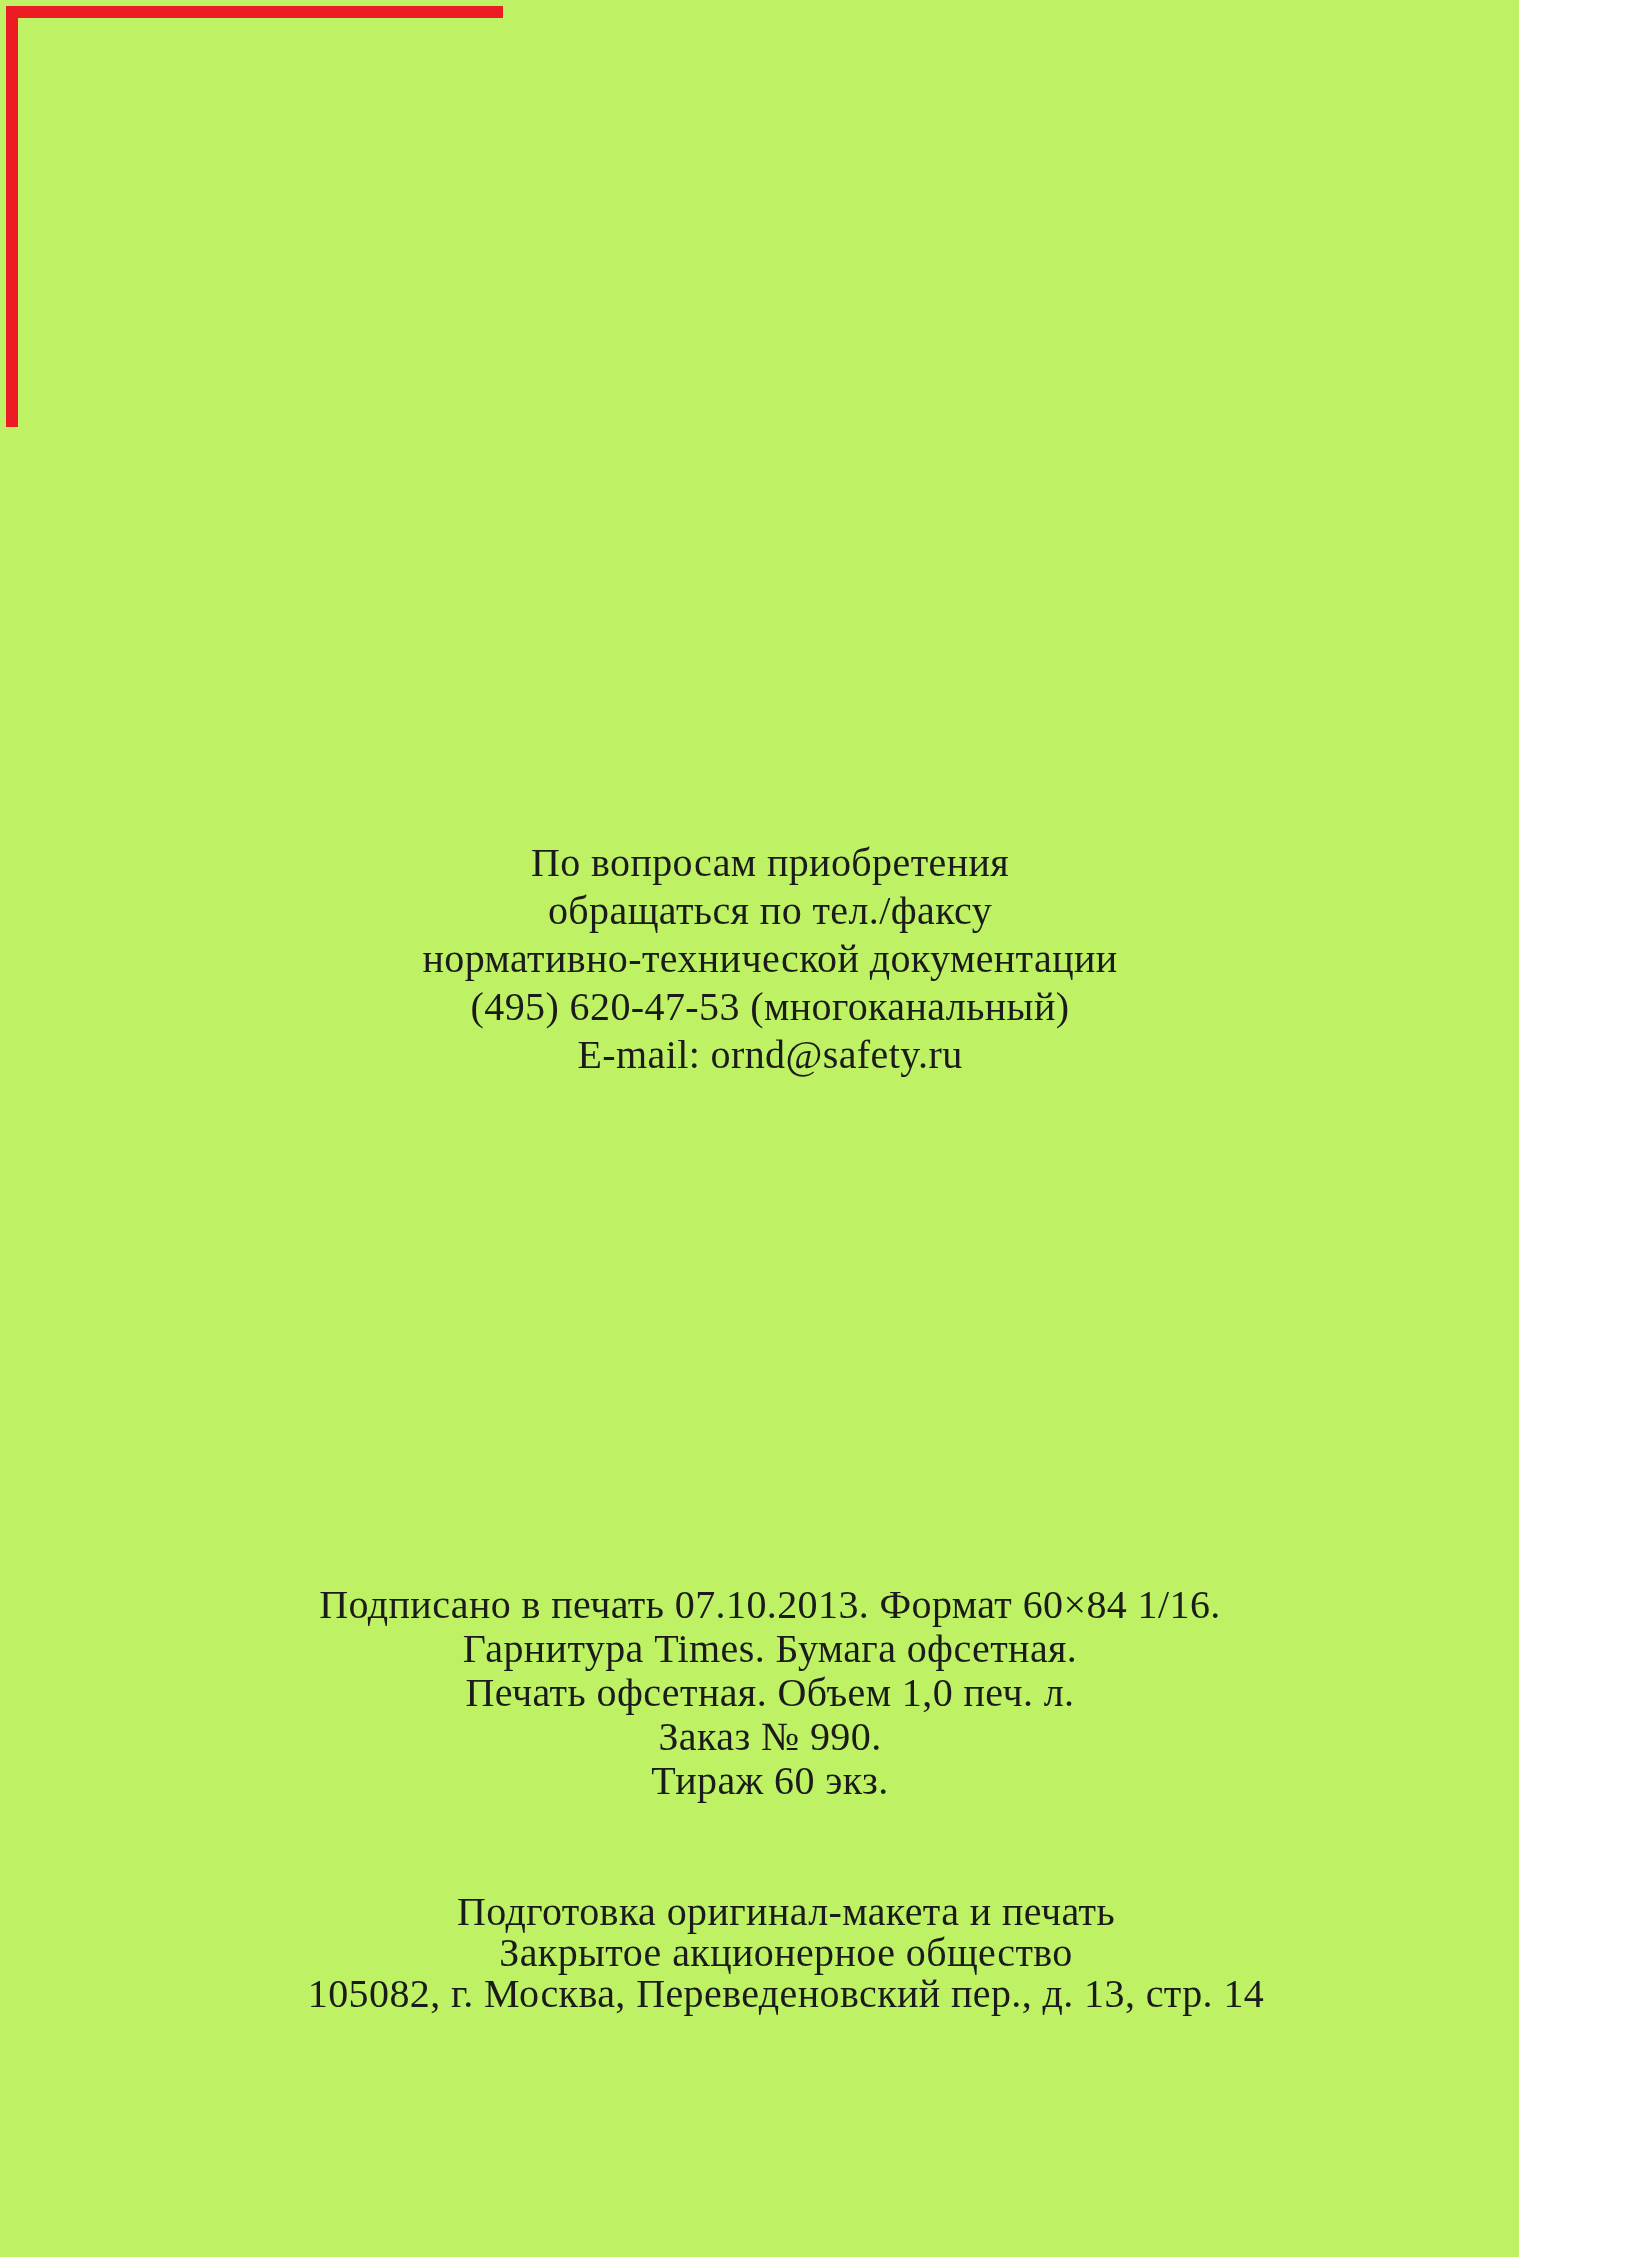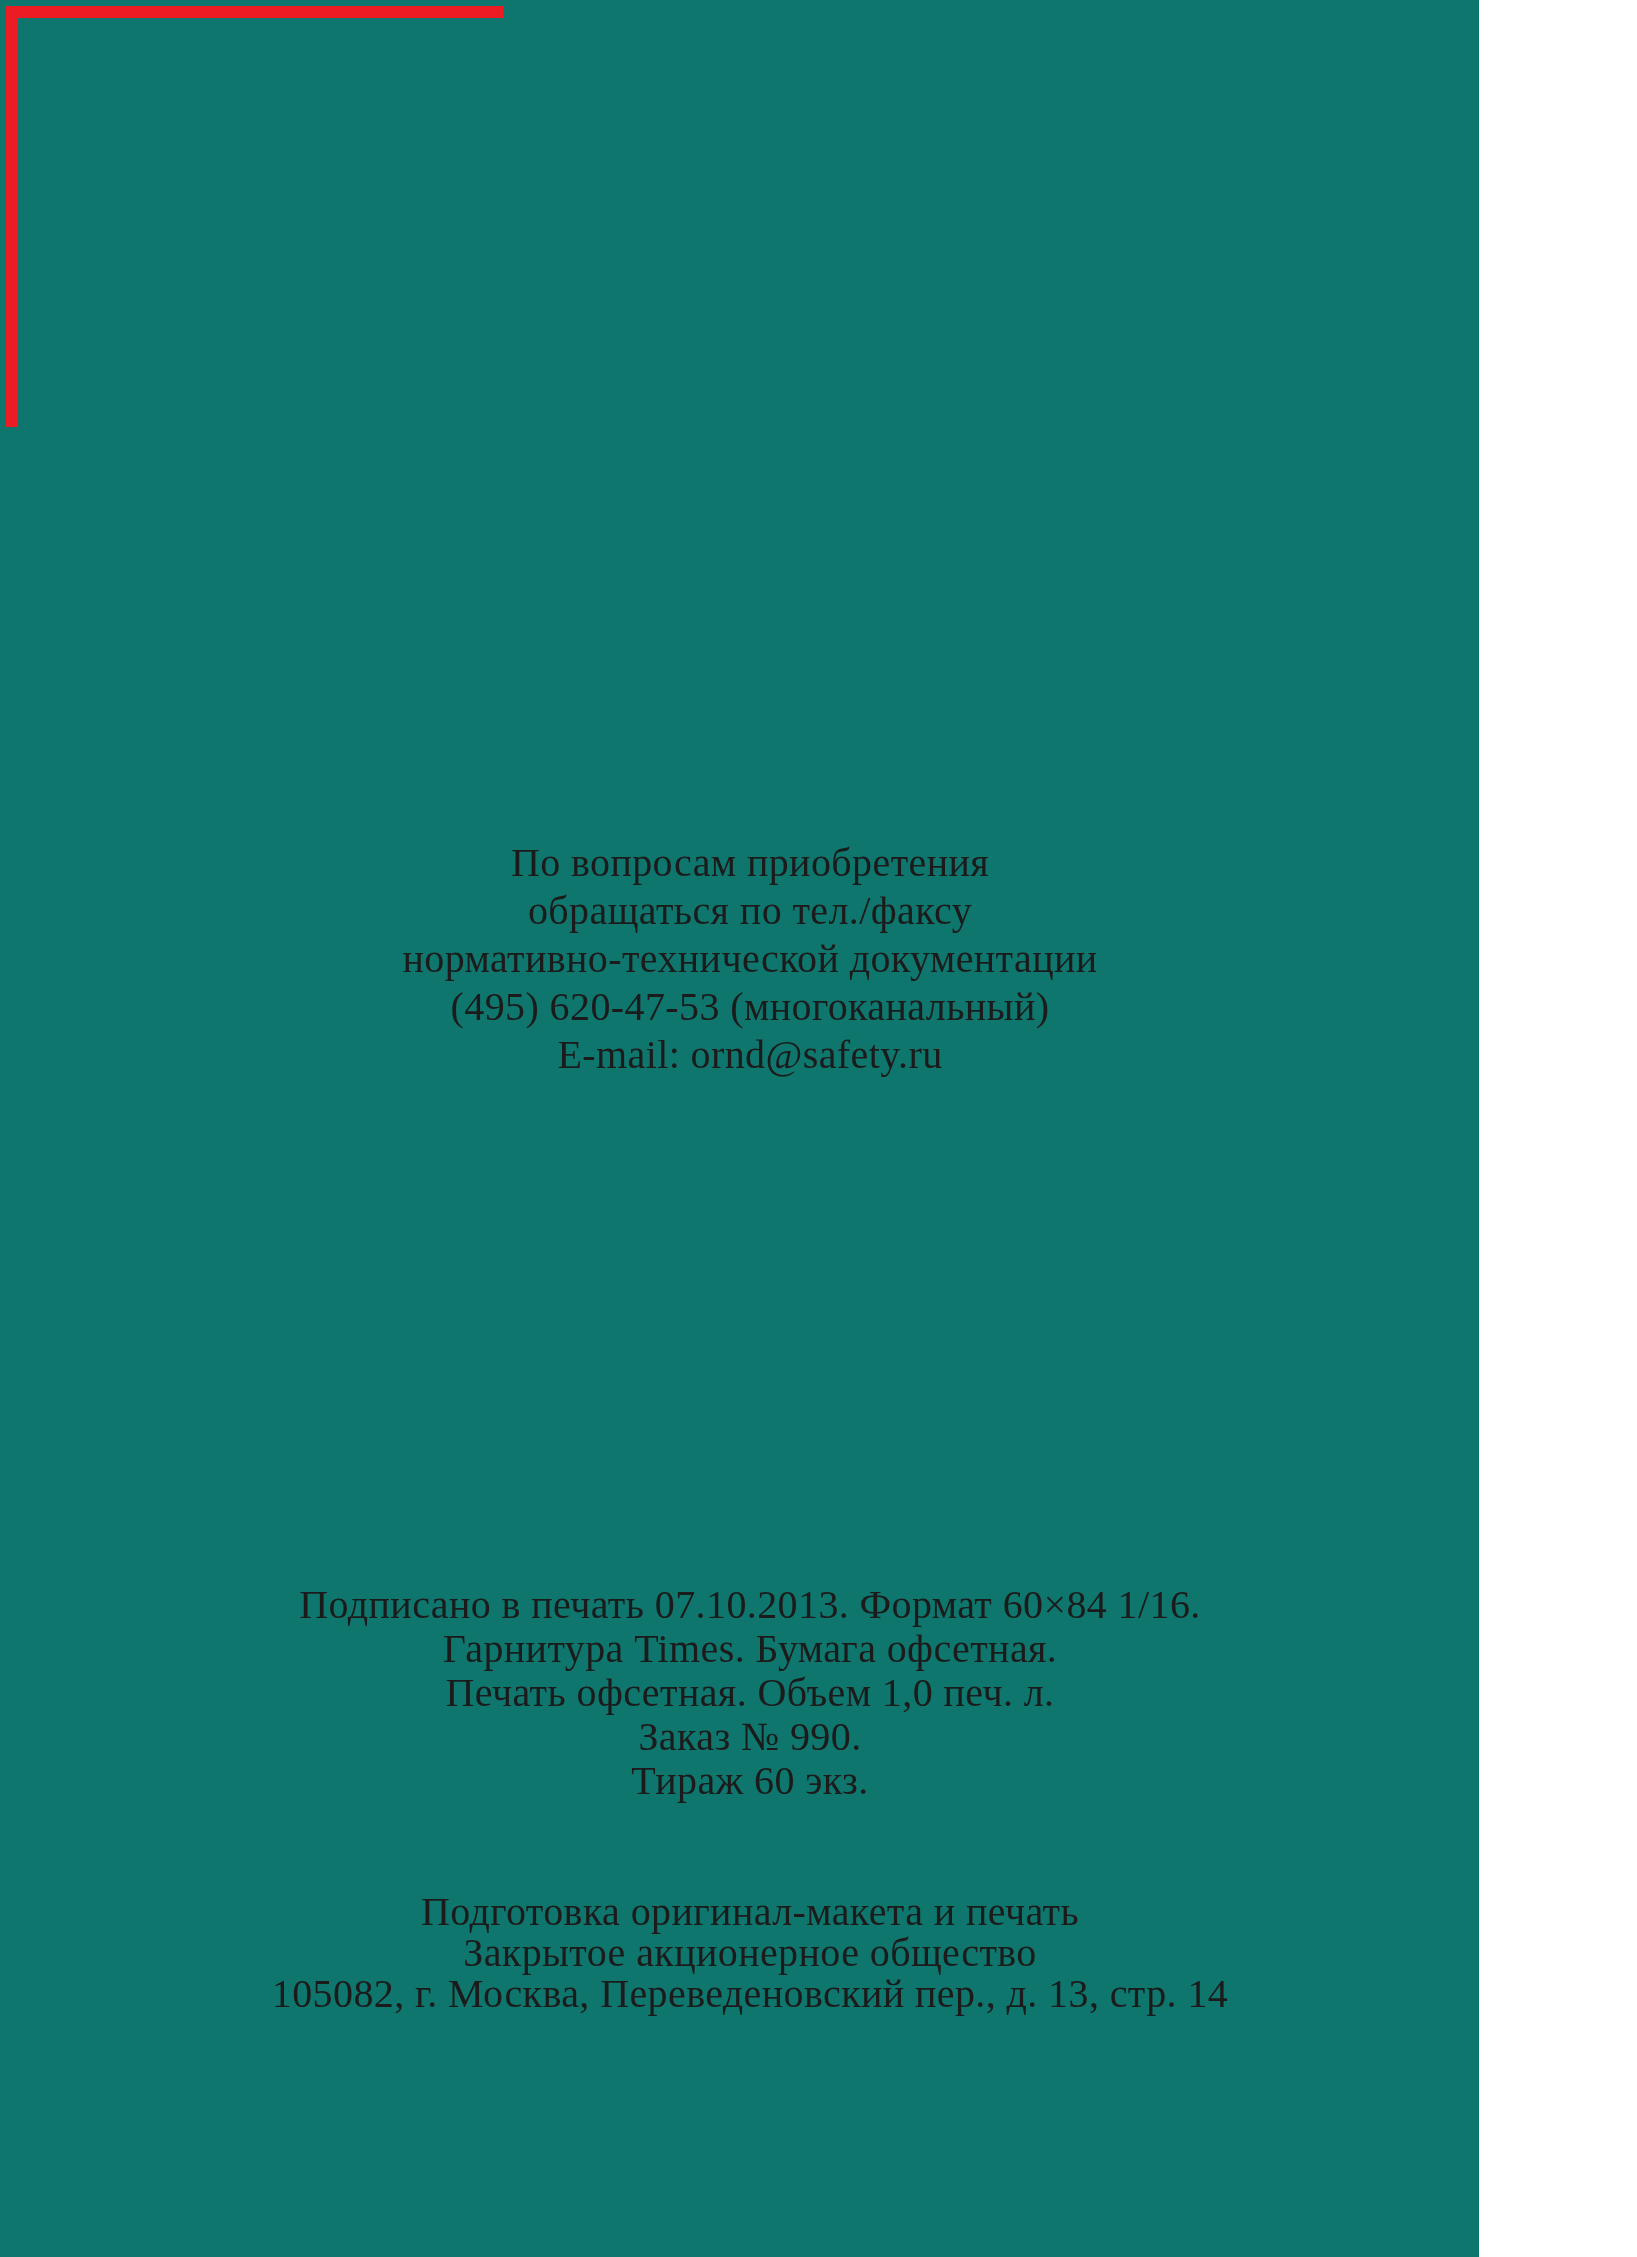--- a/index.html
+++ b/index.html
@@ -5,23 +5,24 @@
   html, body {
     margin: 0;
     padding: 0;
     background: #ffffff;
   }
   .page {
     position: relative;
     width: 1479px;
     height: 2258px;
     overflow: hidden;
-    background: #0f766e;
+    background: #bef264;
     font-family: "Liberation Serif", "DejaVu Serif", serif;
     color: #1b1b1b;
+    padding-left: 40px;
   }
   .scan-mark {
     position: absolute;
     background: #ec1c24;
   }
   .scan-mark-h {
     left: 5.7px;
     top: 5.7px;
     width: 497px;
     height: 12.4px;
@@ -50,20 +51,21 @@
     top: 839px;
     line-height: 48px;
   }
   .imprint-block {
     top: 1583px;
     line-height: 44px;
   }
   .publisher-block {
     top: 1891px;
     line-height: 41px;
+    margin-left: 16px;
   }
 </style>
 </head>
 <body>
 
 <div class="page" style="color: rgb(27, 27, 27);">
 
   <div class="scan-mark scan-mark-h" style="background-color: rgb(236, 28, 36);"></div>
 
   <div class="scan-mark scan-mark-v" style="background-color: rgb(236, 28, 36);"></div>

